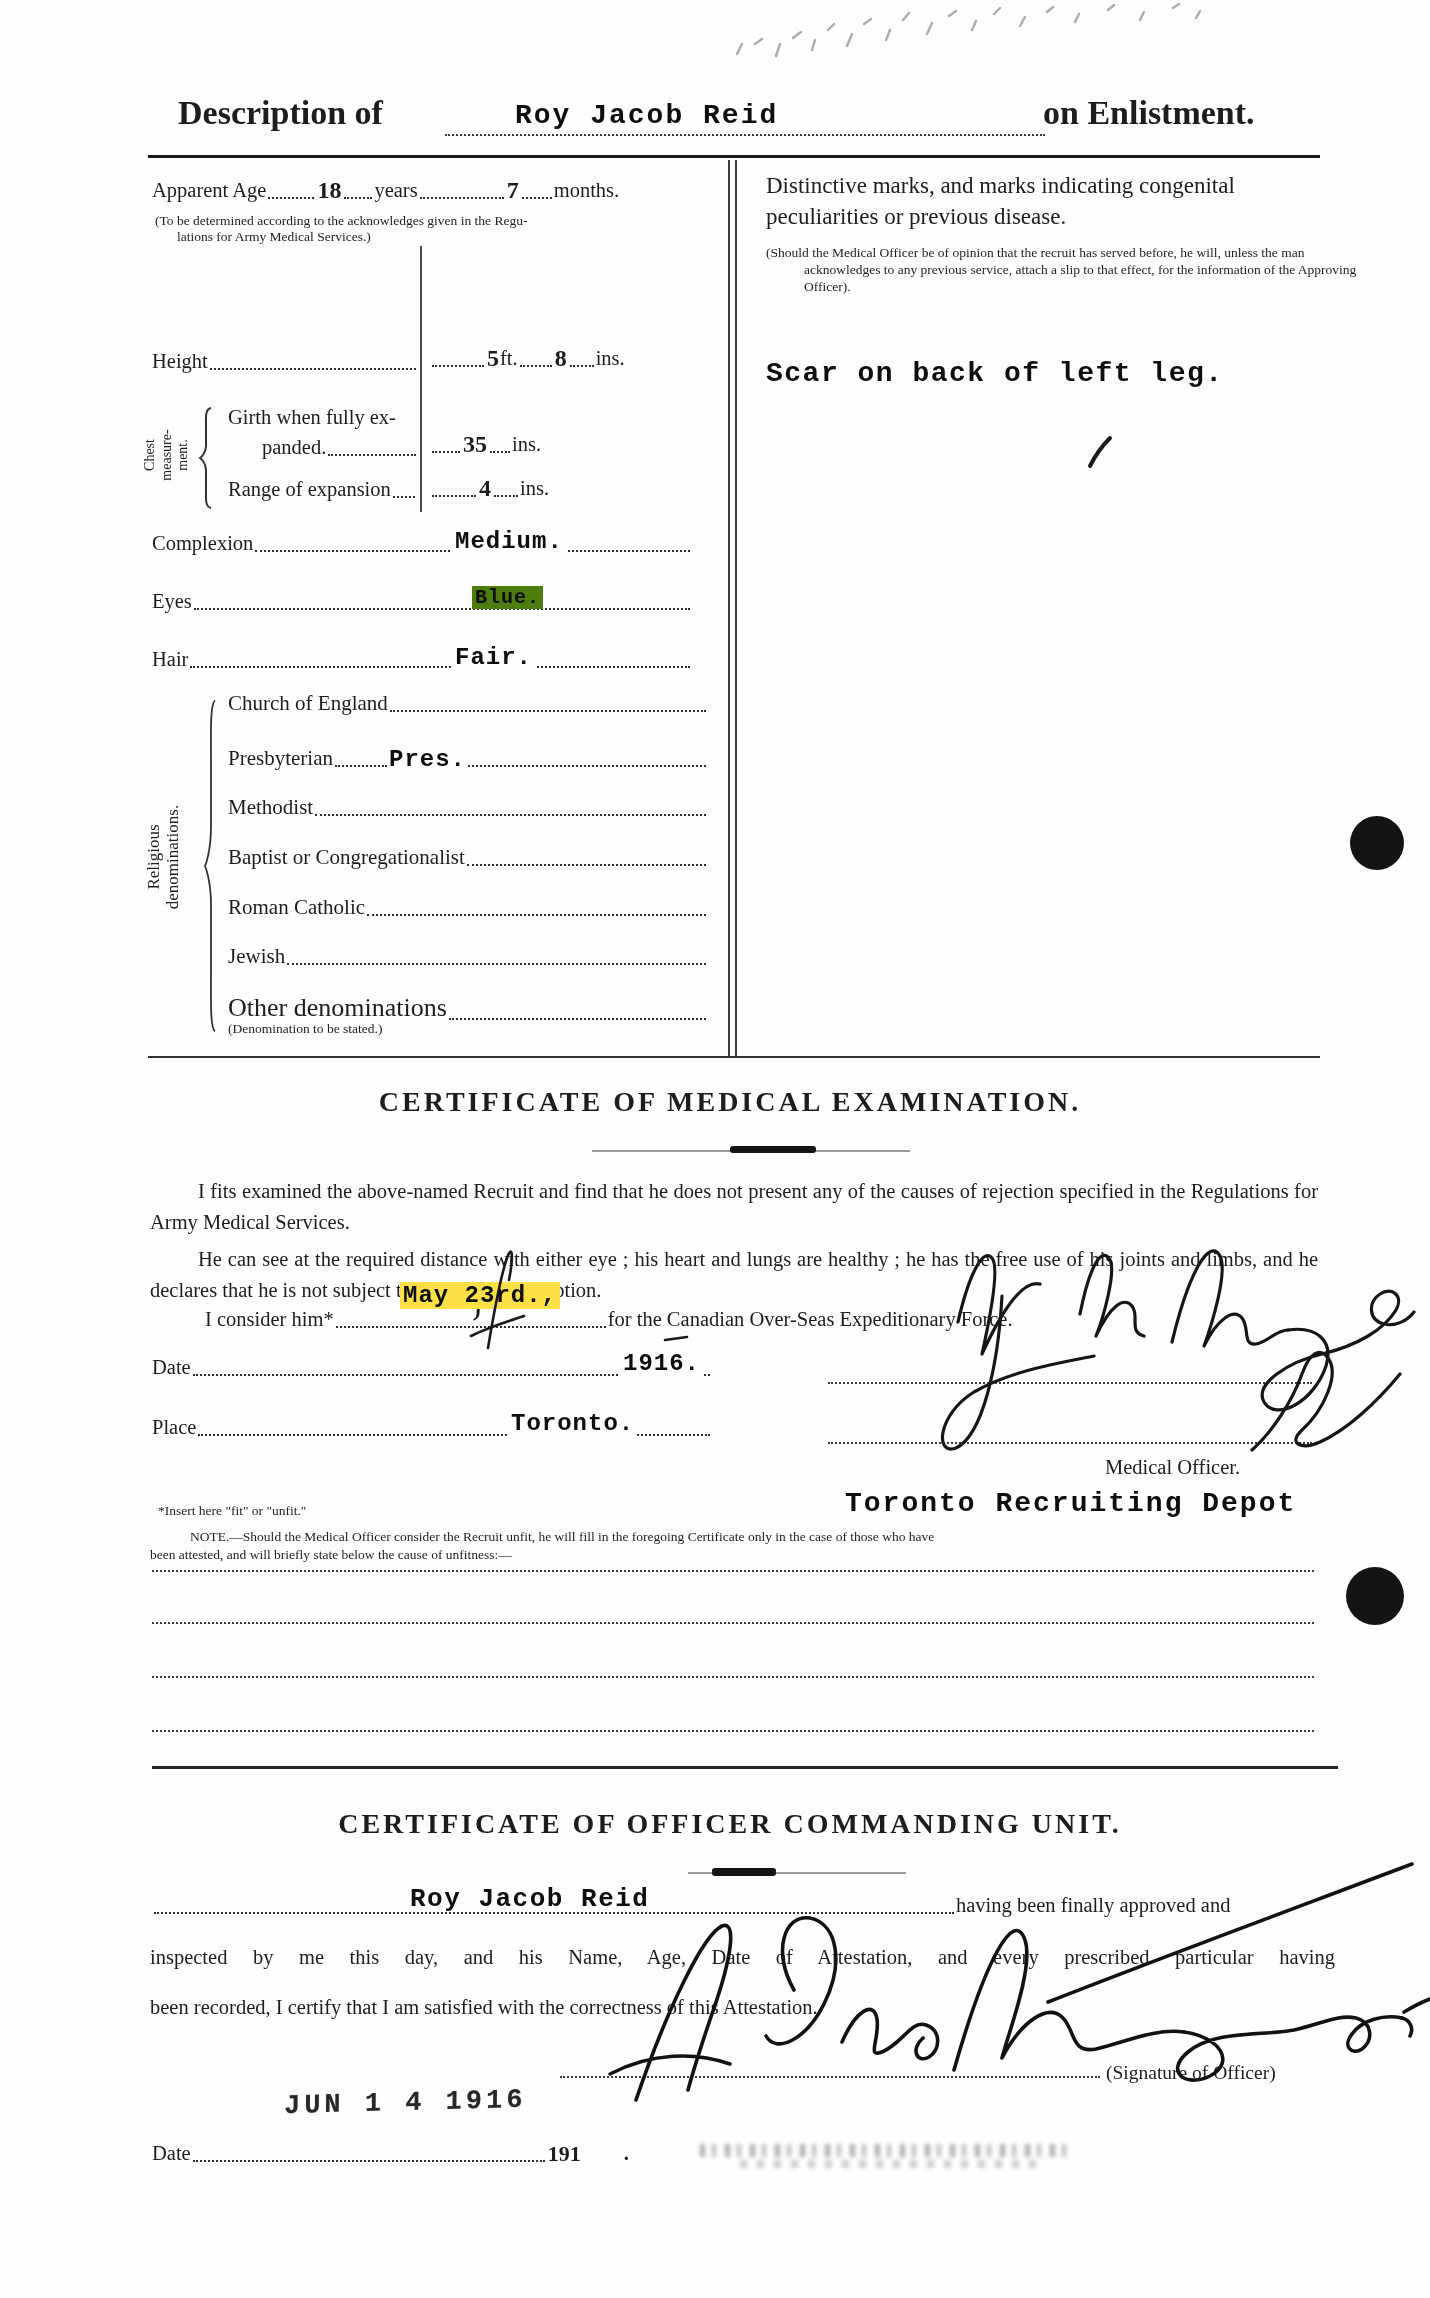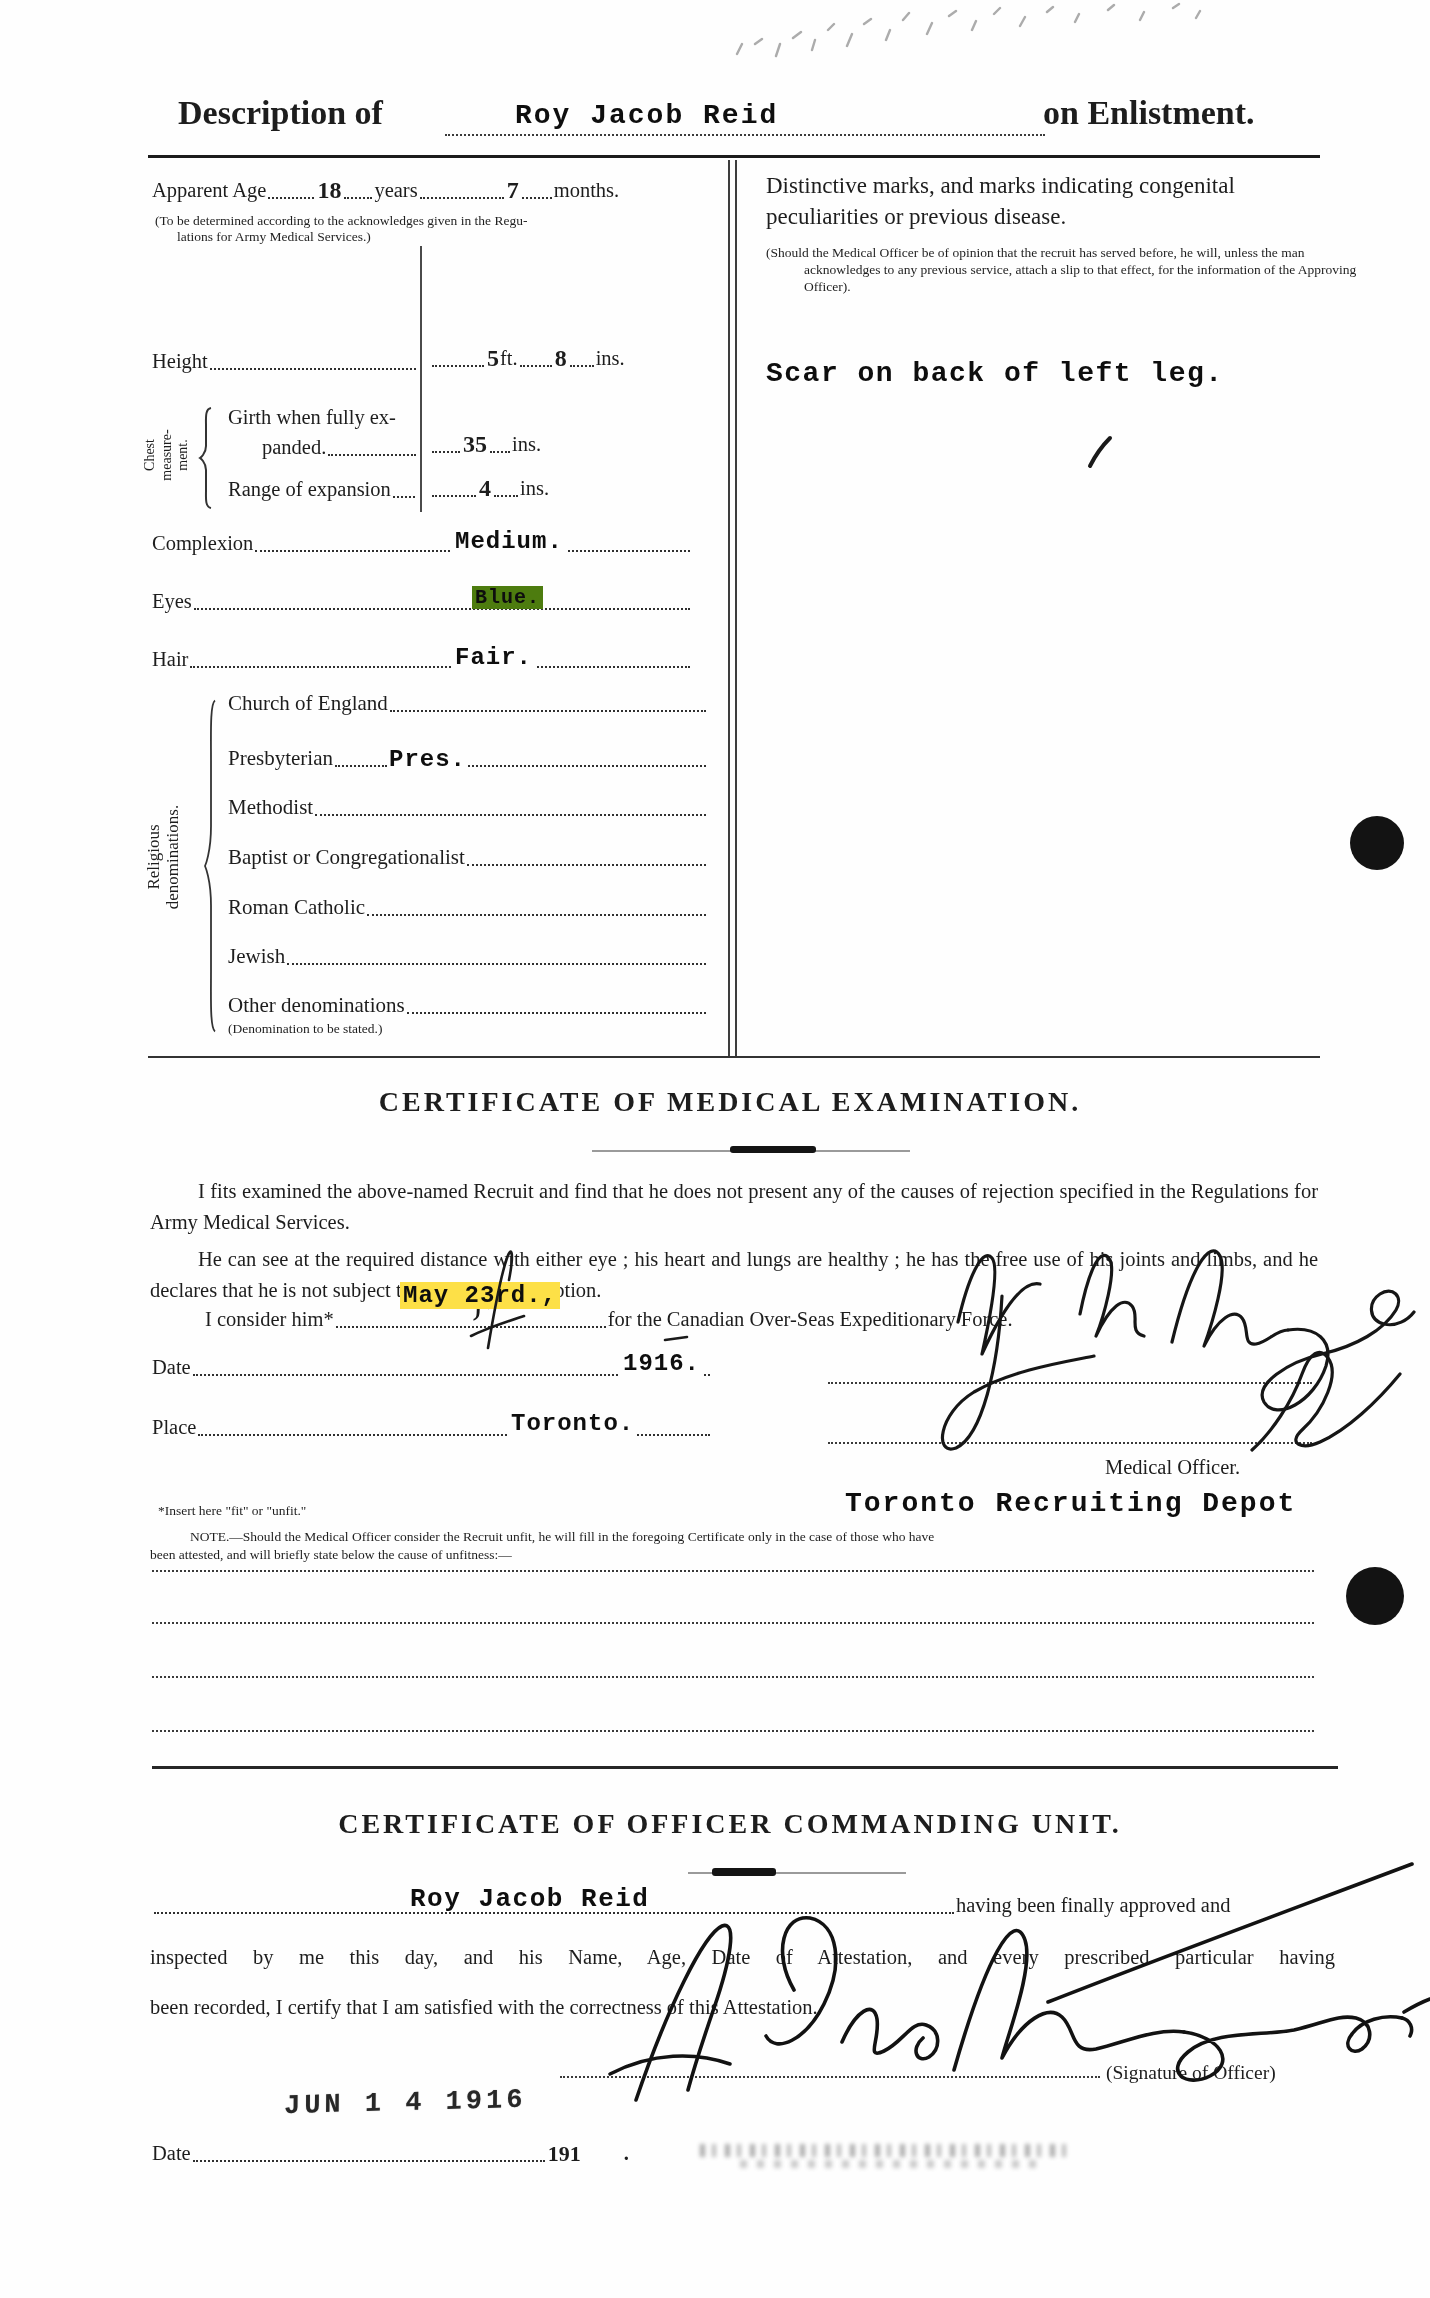--- a/index.html
+++ b/index.html
@@ -164,21 +164,21 @@
       <span class="fill"></span>
   </div>
   <div class="row" style="left:228px;top:896px;width:480px;font-size:21px;">
     <span>Roman Catholic</span>
       <span class="fill"></span>
   </div>
   <div class="row" style="left:228px;top:945px;width:480px;font-size:21px;">
     <span>Jewish</span>
       <span class="fill"></span>
   </div>
-  <div class="row" style="left:228px;top:994px;width:480px;font-size:21px;">
+  <div class="row" style="left:228px;top:994px;width:480px;font-size:26px;">
     <span>Other denominations</span>
       <span class="fill"></span>
   </div>
   <span class="sp" style="left:228px;top:1020px;">(Denomination to be stated.)</span>
 
   <div class="abs" style="left:766px;top:170px;width:578px;font-size:23px;line-height:31px;">Distinctive marks, and marks indicating congenital peculiarities or previous disease.</div>
   <div class="abs sp" style="left:766px;top:244px;width:572px;white-space:normal;padding-left:38px;text-indent:-38px;">(Should the Medical Officer be of opinion that the recruit has served before, he will, unless the man acknowledges to any previous service, attach a slip to that effect, for the information of the Approving Officer).</div>
   <span class="typedabs tw" style="left:766px;top:358px;font-size:28px;letter-spacing:1.5px;">Scar on back of left leg.</span>
 
   <div class="punch" style="left:1350px;top:816px;width:54px;height:54px;"></div>

